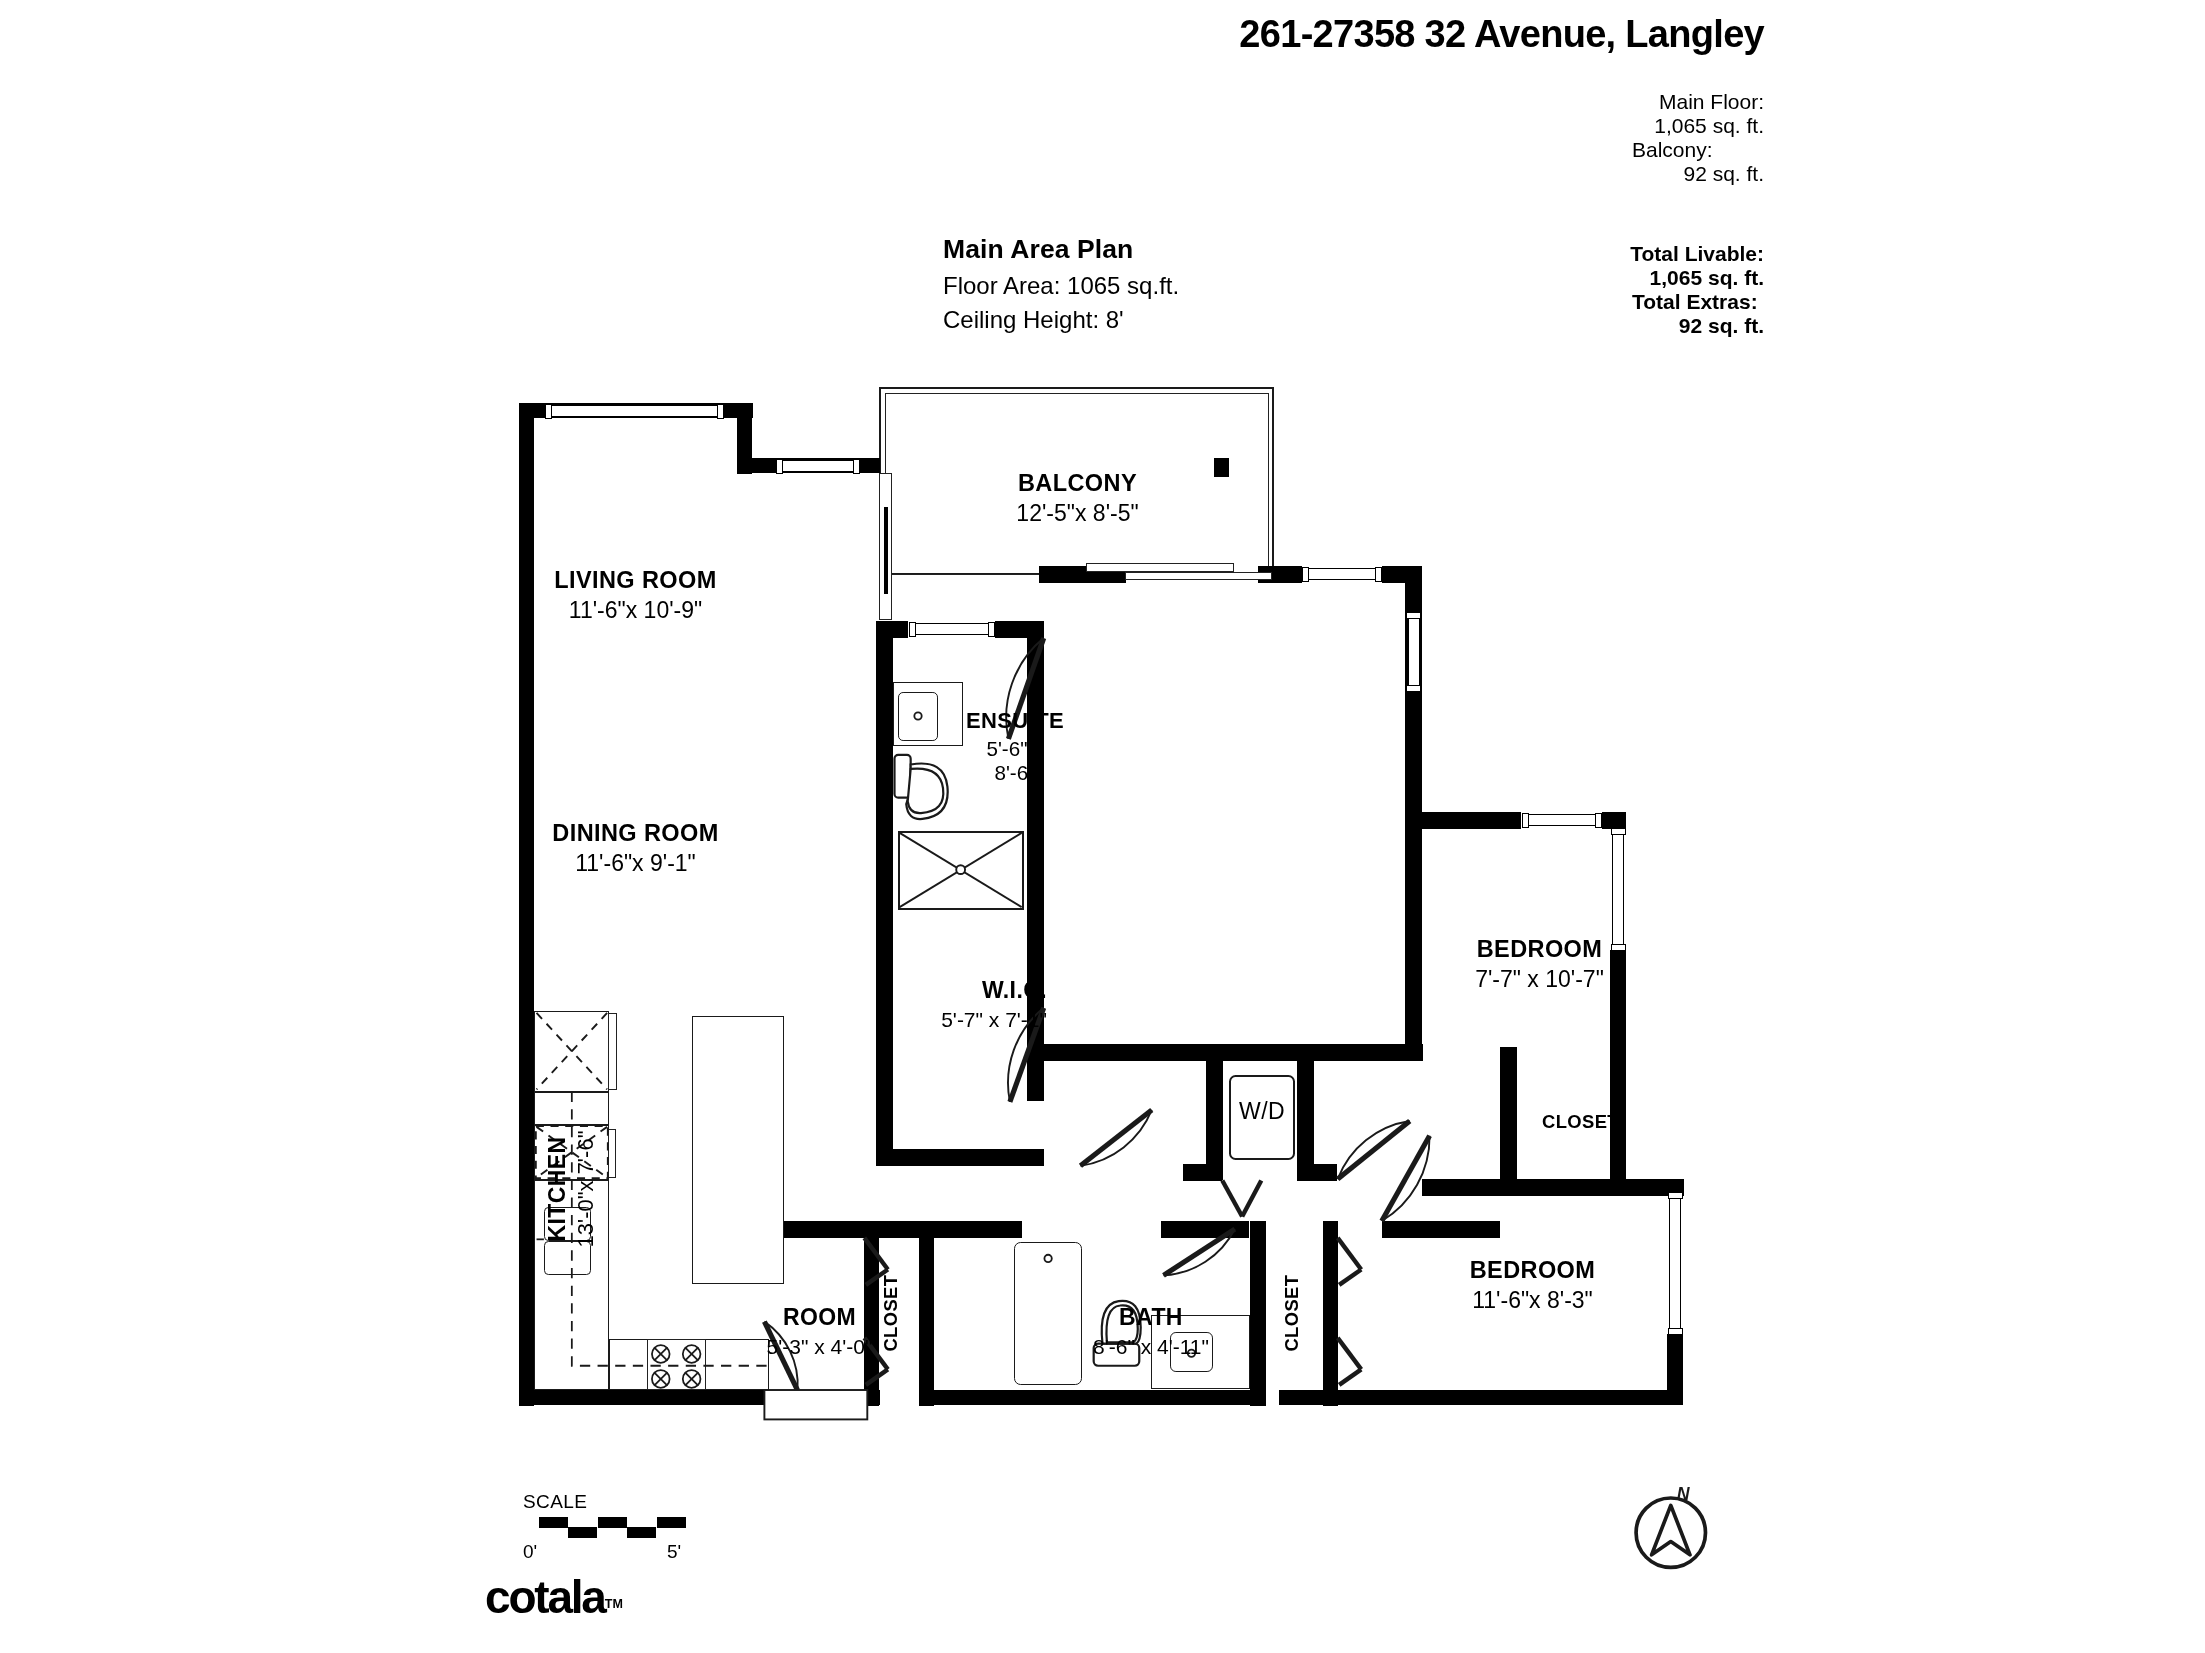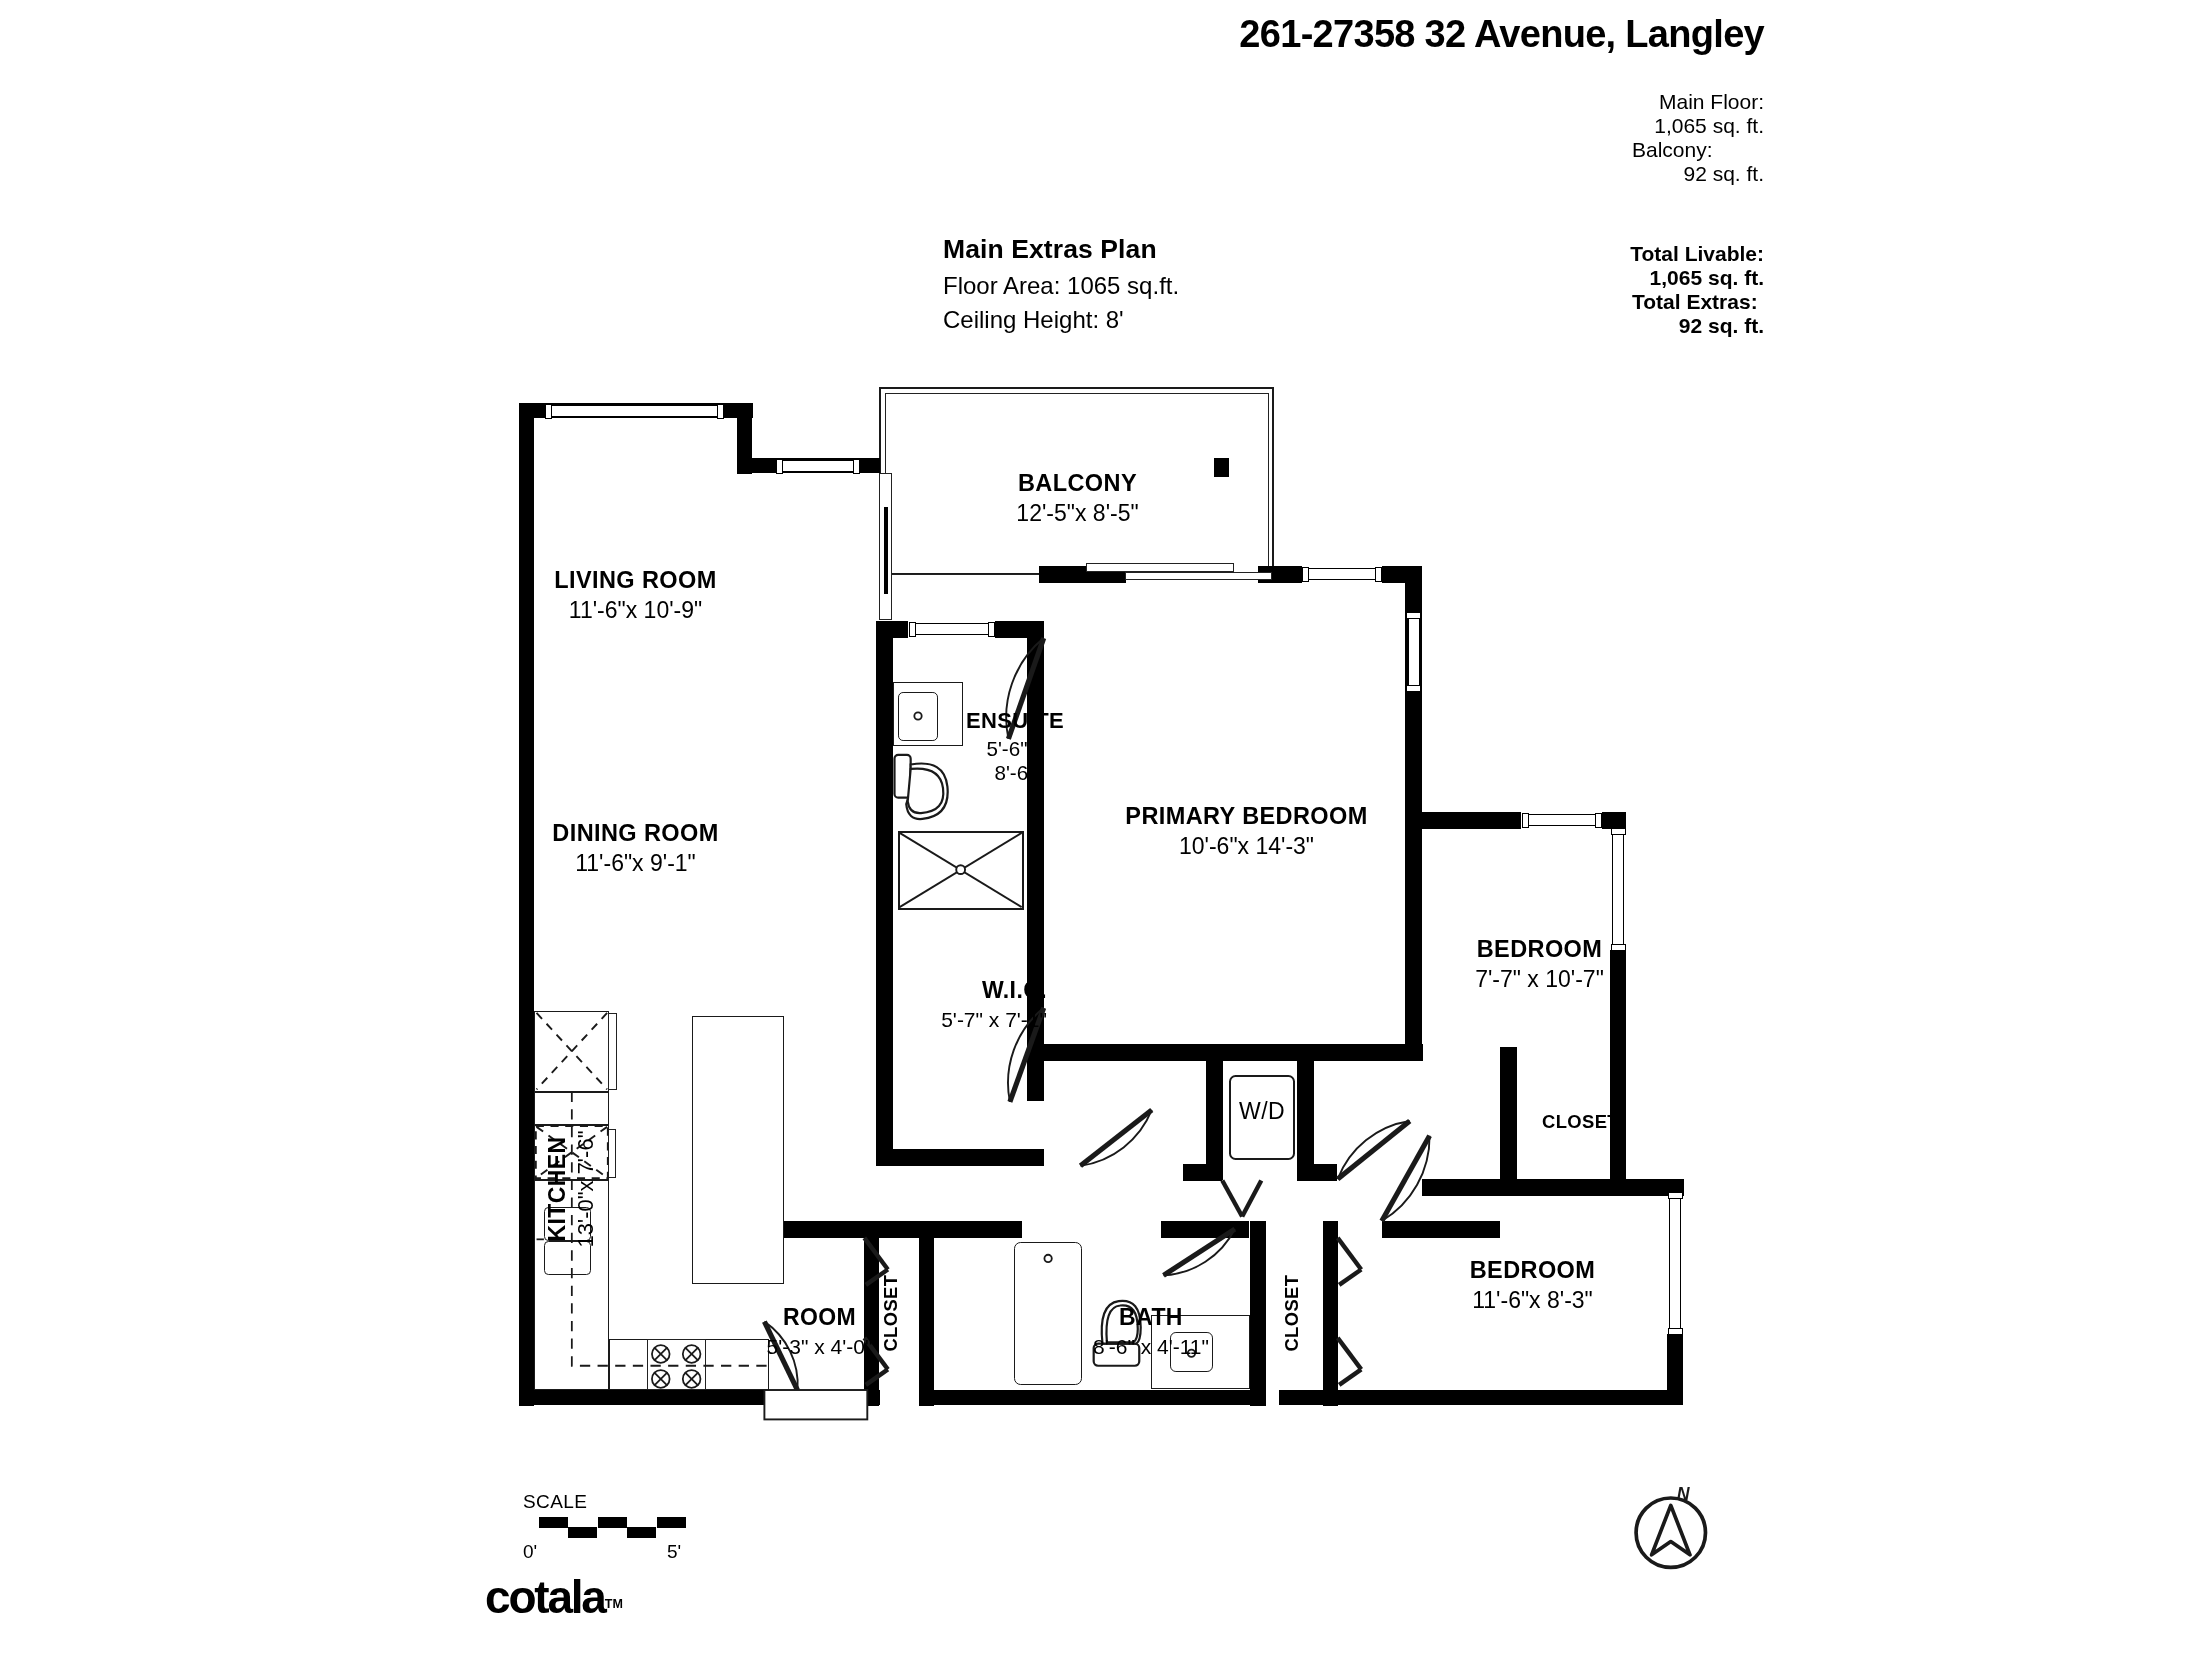--- a/index.html
+++ b/index.html
@@ -78,21 +78,21 @@
 
   <div class="sumrow bold">
     <span class="lbl" style="width:169px;text-align:right;">Total Livable:</span>
     <span class="val" style="width:158px;">1,065 sq. ft.</span>
     <span class="lbl" style="width:132px;text-align:left;">Total Extras:</span>
     <span class="val" style="width:143px;">92 sq. ft.</span>
   </div>
 </div>
 
 <div class="abs" id="titleblock">
-  <div id="tb-title">Main Extras Plan</div>
+  <div id="tb-title">Main Area Plan</div>
   <div class="tb-line">Floor Area: 1065 sq.ft.</div>
   <div class="tb-line">Ceiling Height: 8'</div>
 </div>
 
 <div class="abs" id="plan">
 
   <div class="thin" style="left:879px;top:387px;width:395px;height:188px;border-width:2.2px;"></div>
   <div class="thin1" style="left:885px;top:393px;width:384px;height:182px;border-width:1.5px;"></div>
 
   <div class="w" style="left:1214px;top:458px;width:15.4px;height:19px;"></div>
@@ -369,24 +369,20 @@
     <div class="nm" style="font-size:23.5px;">BALCONY</div>
     <div class="dm" style="font-size:23px;margin-top:4.4px;">12'-5"x  8'-5"</div>
   </div>
 
   <div class="rl" style="left:945px;top:709px;width:140px;">
     <div class="nm" style="font-size:22px;">ENSUITE</div>
     <div class="dm" style="font-size:20.6px;margin-top:2.9px;">5'-6" x</div>
     <div class="dm" style="font-size:20.6px;margin-top:1.5px;">8'-6"</div>
   </div>
 
-  <div class="rl" style="left:1103px;top:803px;width:287px;">
-    <div class="nm" style="font-size:23.5px;">PRIMARY BEDROOM</div>
-    <div class="dm" style="font-size:23px;margin-top:4.4px;">10'-6"x 14'-3"</div>
-  </div>
 
   <div class="rl" style="left:1433px;top:936px;width:213px;">
     <div class="nm" style="font-size:23.5px;">BEDROOM</div>
     <div class="dm" style="font-size:23px;margin-top:4.4px;">7'-7"  x 10'-7"</div>
   </div>
 
   <div class="rl" style="left:1426px;top:1257px;width:213px;">
     <div class="nm" style="font-size:23.5px;">BEDROOM</div>
     <div class="dm" style="font-size:23px;margin-top:4.4px;">11'-6"x  8'-3"</div>
   </div>

